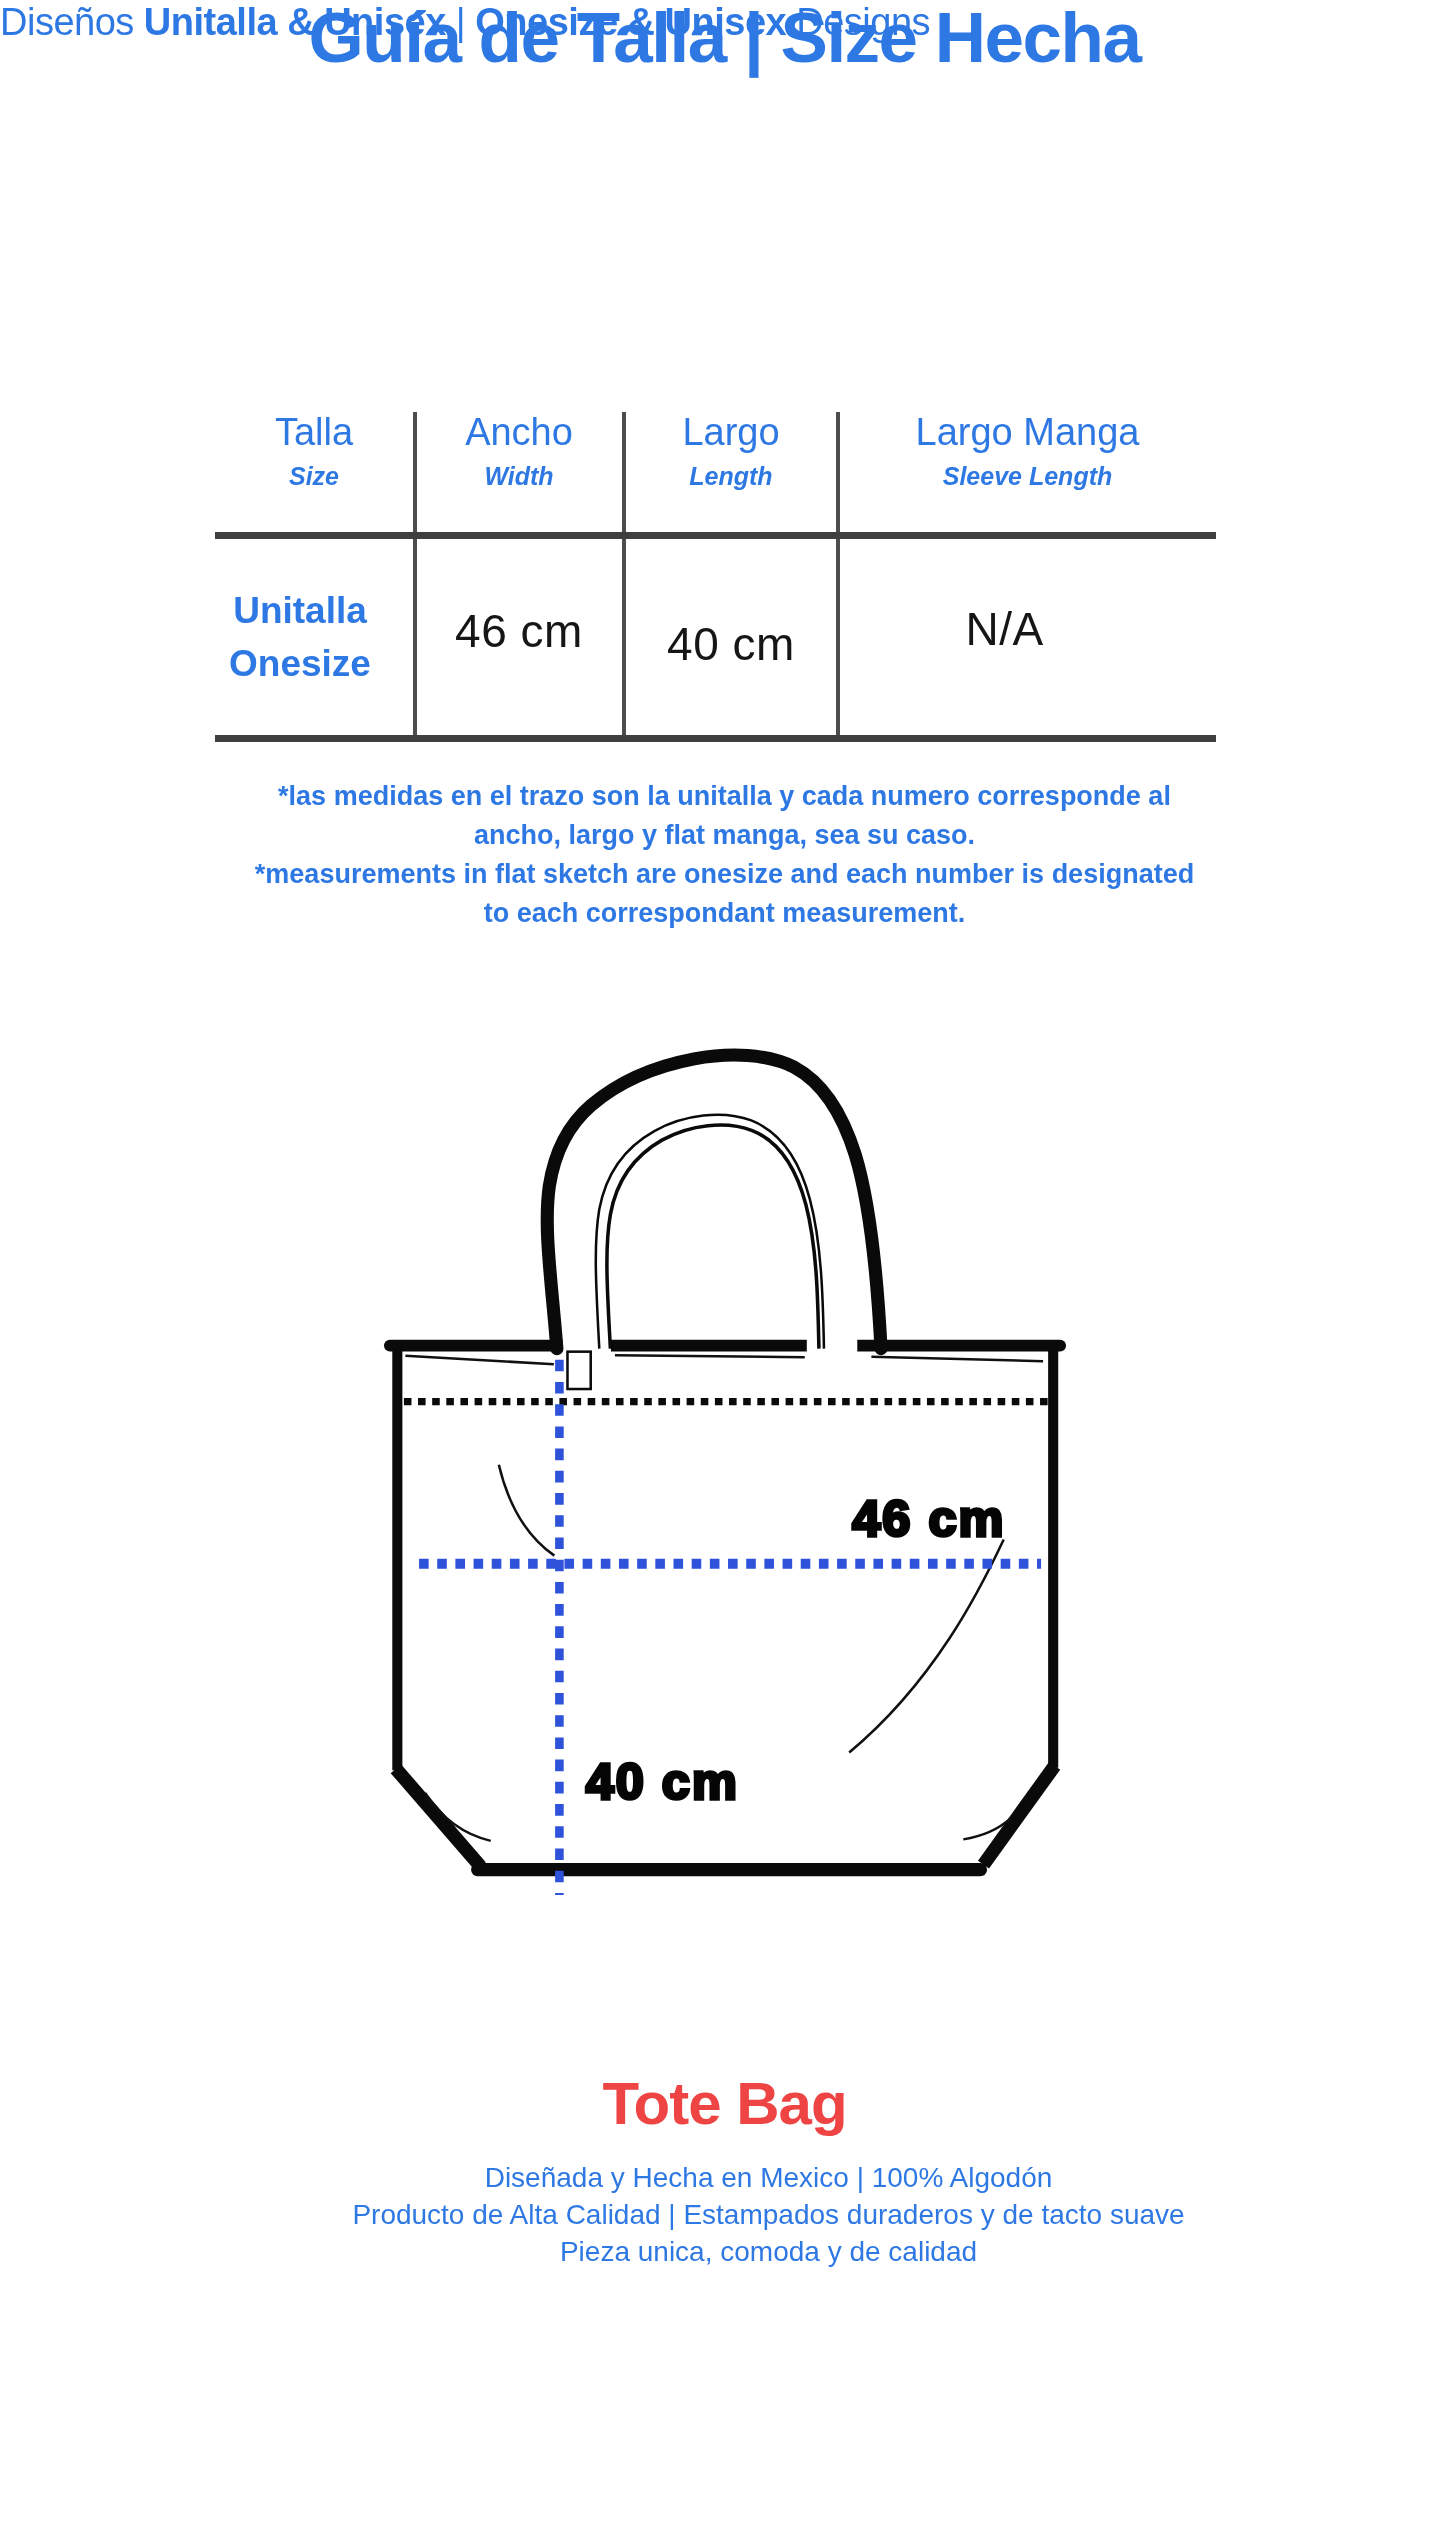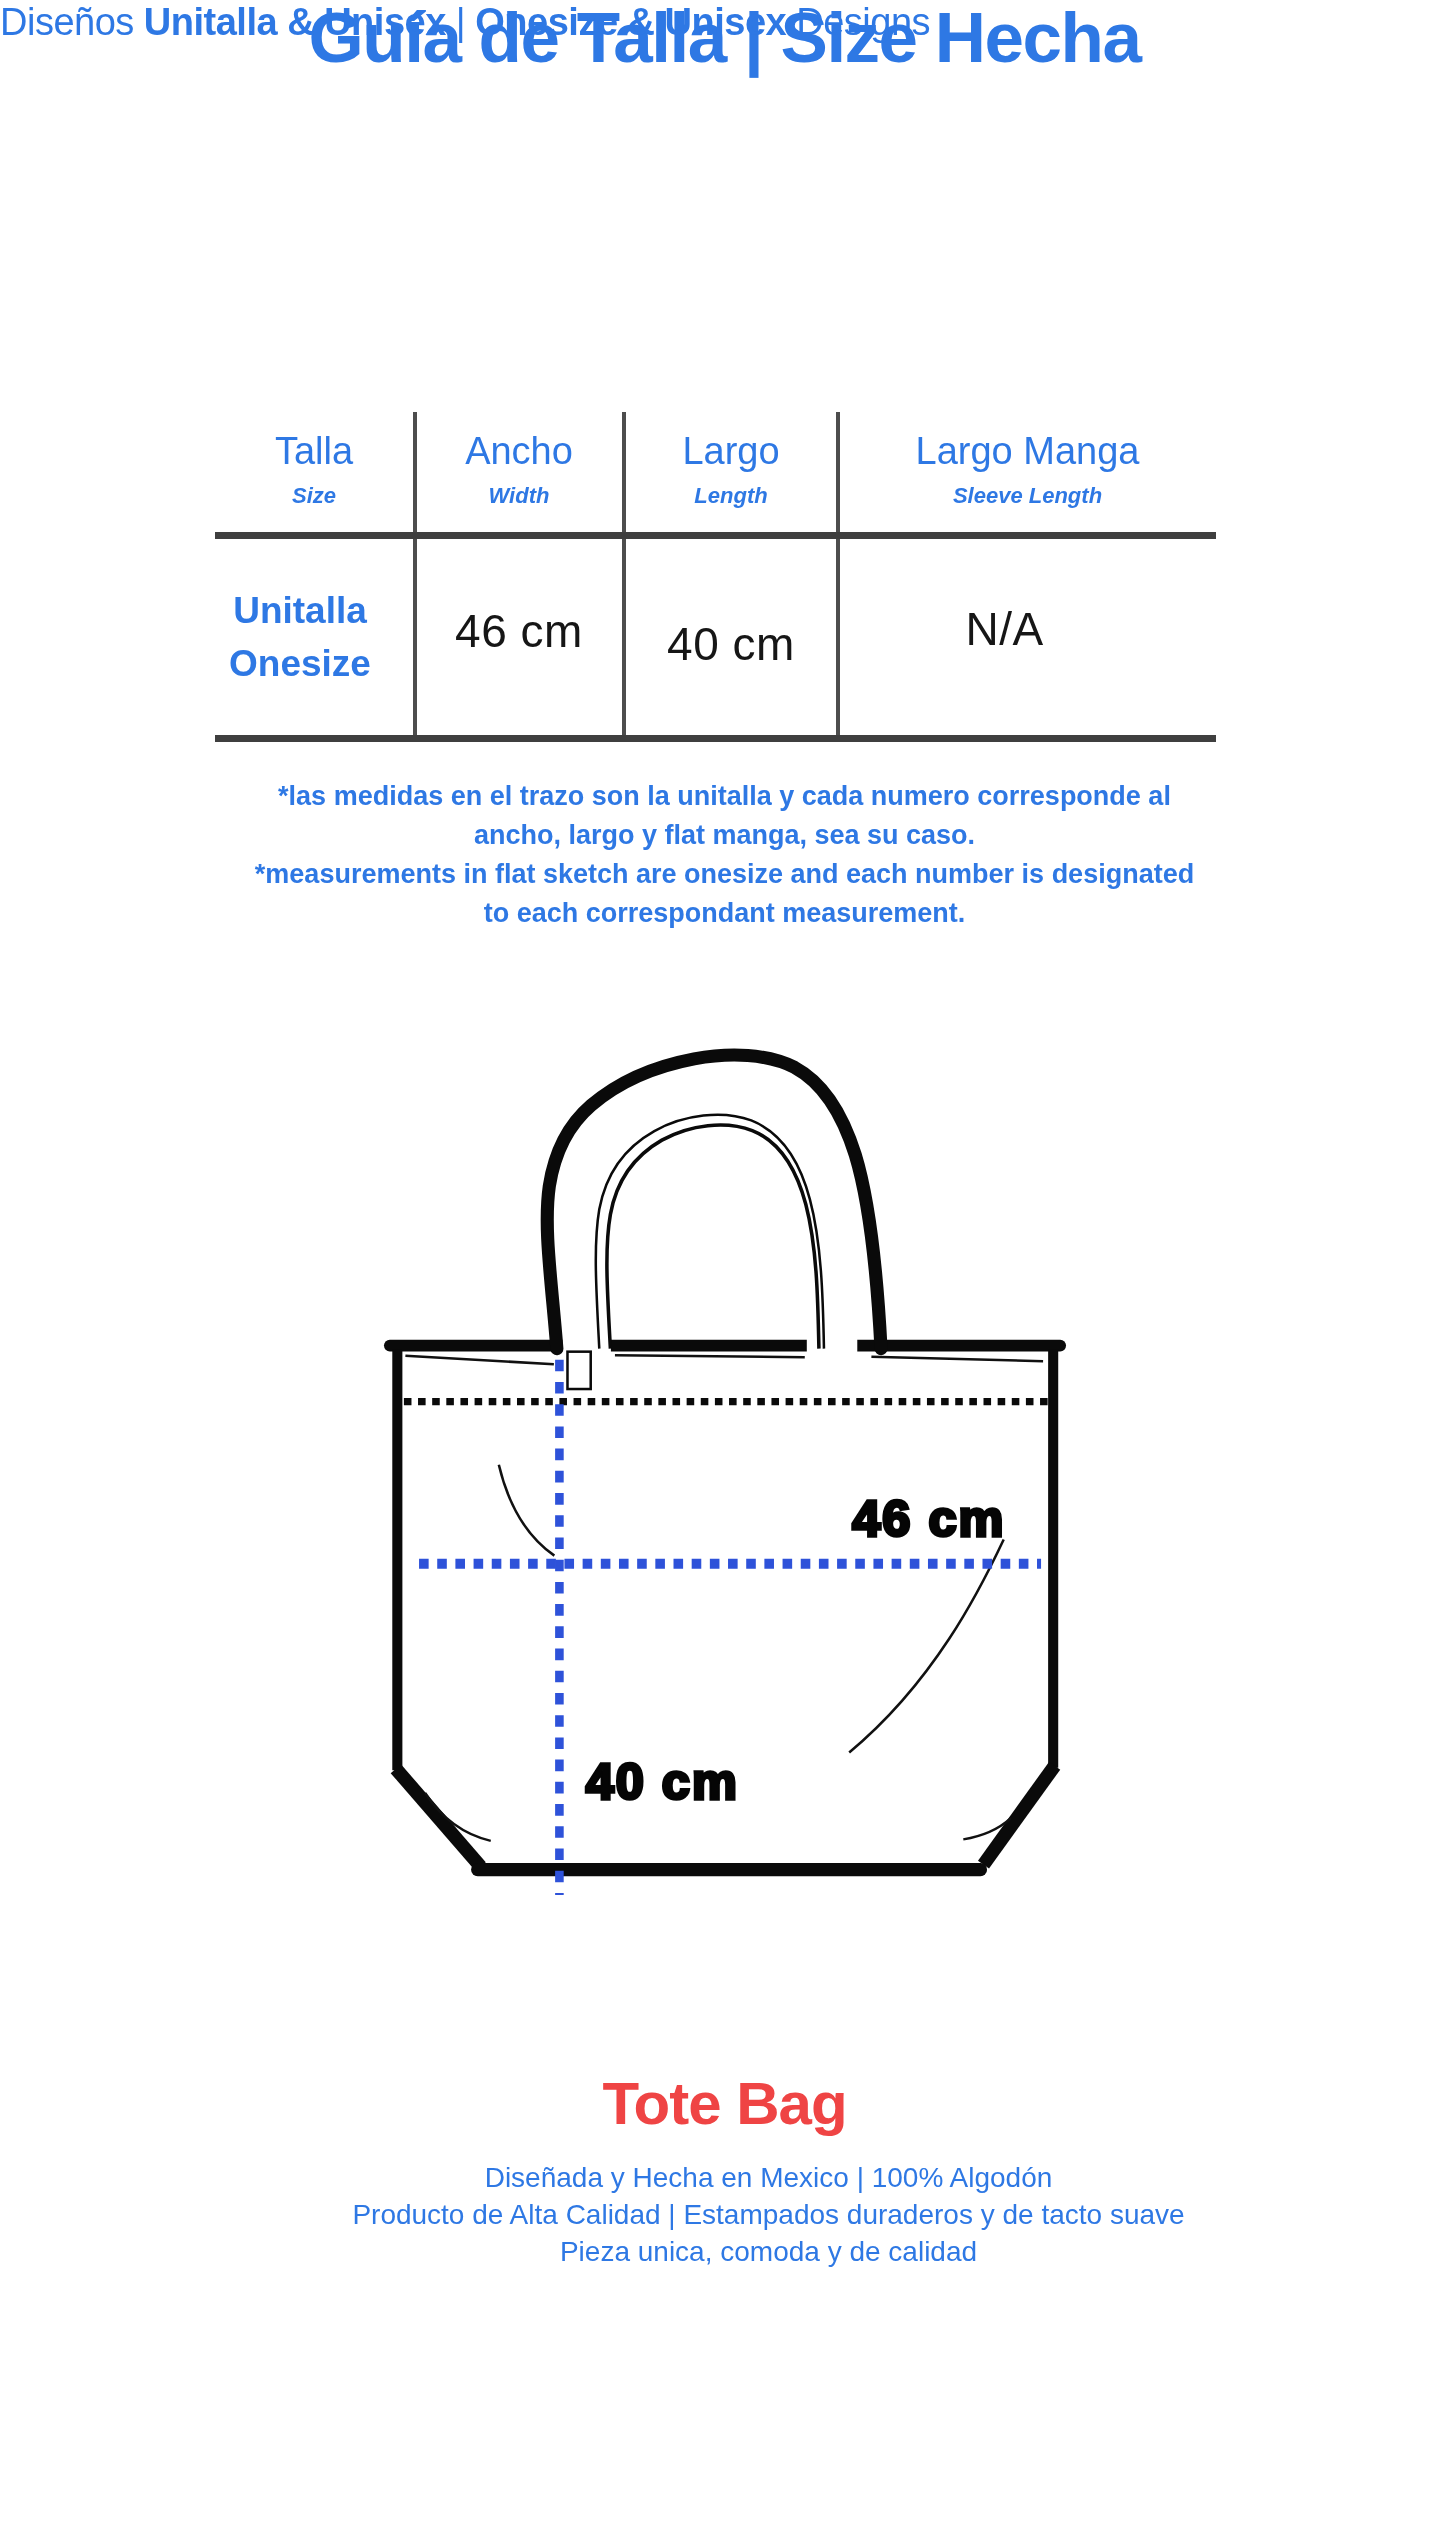--- a/index.html
+++ b/index.html
@@ -31,25 +31,25 @@
   .size-table{
     position:absolute; left:215px; top:412px;
     width:1001px; height:329px;
   }
   .vrule{position:absolute; top:0; width:3.5px; height:329px; background:#4d4d4d;}
   .vrule.v1{left:198px;} .vrule.v2{left:407px;} .vrule.v3{left:621px;}
   .hrule{position:absolute; left:0; width:1001px; height:6.6px; background:#3f3f3f;}
   .hrule.h1{top:120px;} .hrule.h2{top:323px;}
   .th{
     position:absolute; top:0; height:120px;
-    display:flex; flex-direction:column; align-items:center; justify-content:center;
+    display:flex; flex-direction:column; align-items:center; justify-content:flex-start;
     gap:7px; color:#2e78e4; text-align:center;
   }
   .th .l1{font-size:38px; font-weight:normal; line-height:40px;}
-  .th .l2{font-size:22px; font-weight:bold; font-style:italic; line-height:35px;}
+  .th .l2{font-size:25px; font-weight:bold; font-style:italic; line-height:35px;}
   .th.c1{left:0; width:198px;}
   .th.c2{left:201px; width:206px;}
   .th.c3{left:411px; width:210px;}
   .th.c4{left:624px; width:377px;}
   .td{
     position:absolute; top:127px; height:196px;
     display:flex; flex-direction:column; align-items:center; justify-content:center;
     text-align:center;
   }
   .td.c1{left:0; width:198px; transform:translateX(-14px);}

